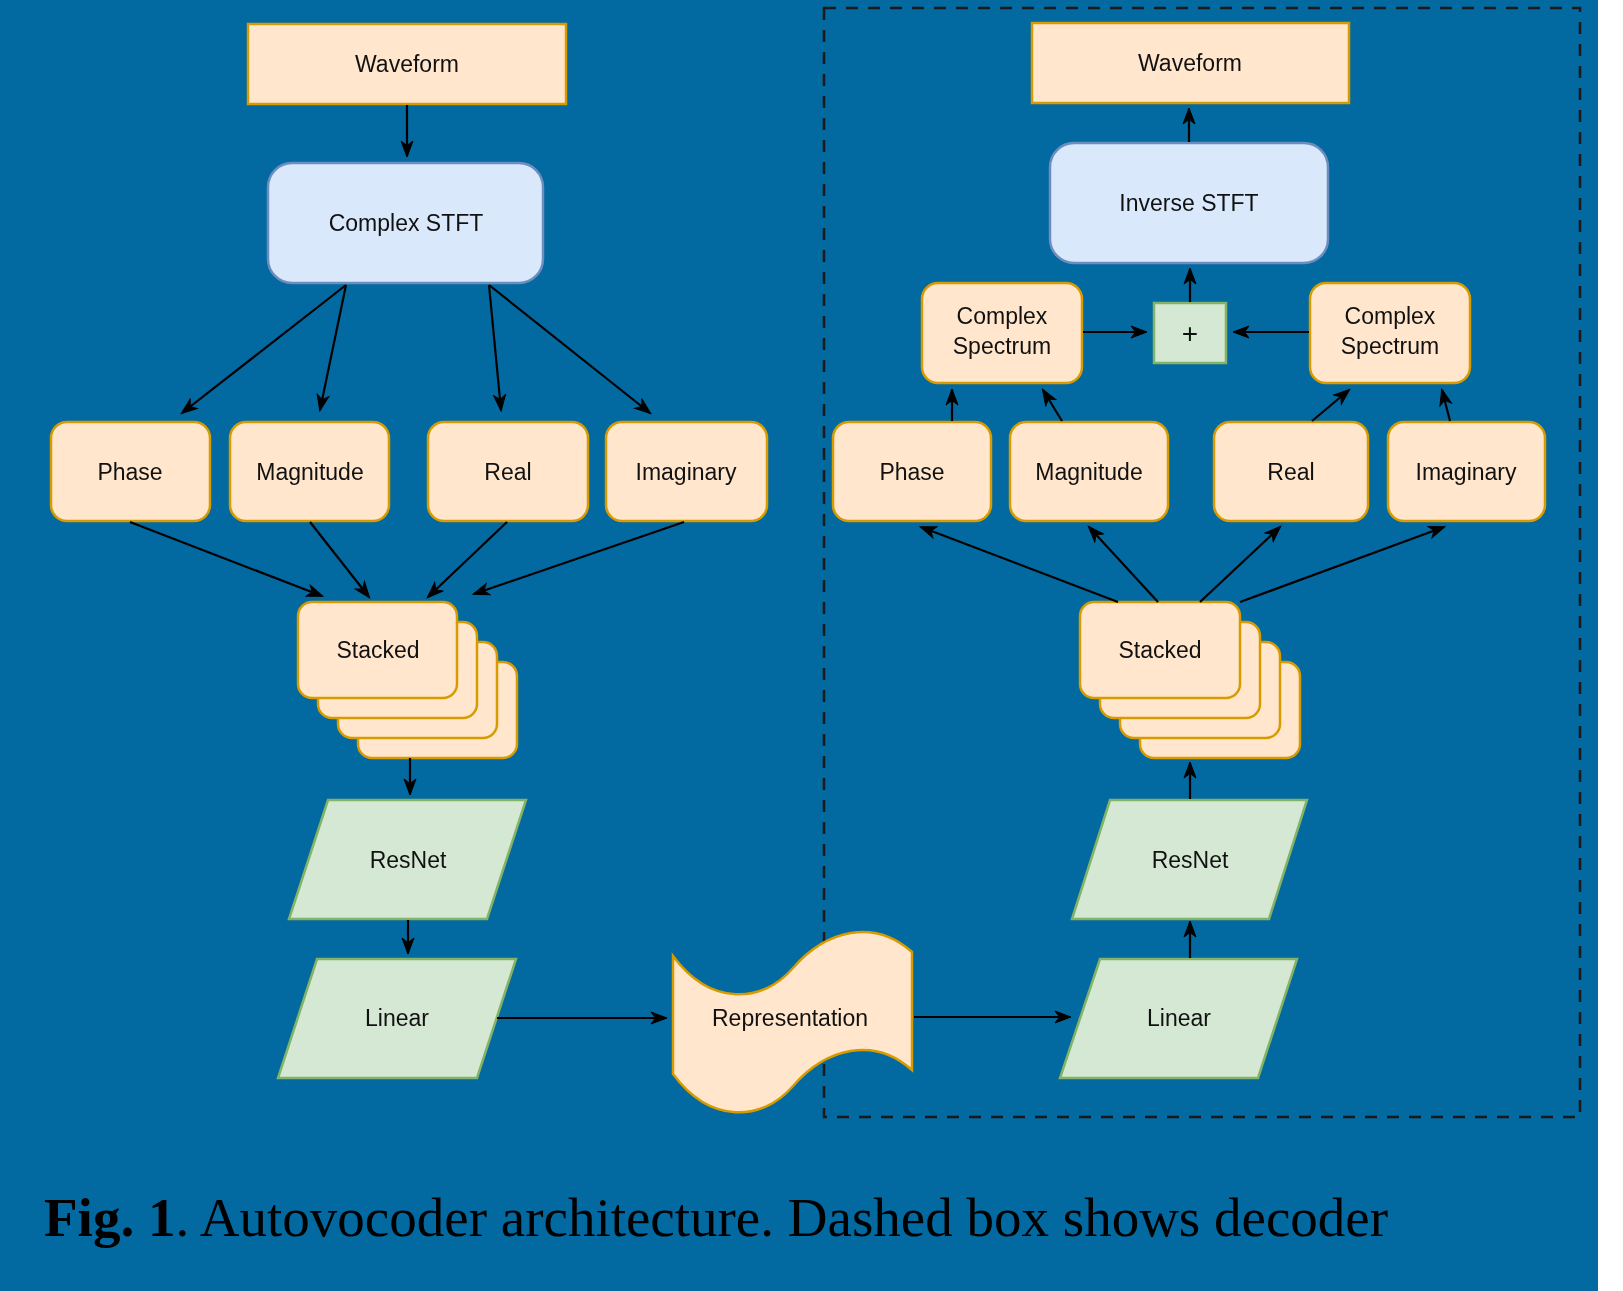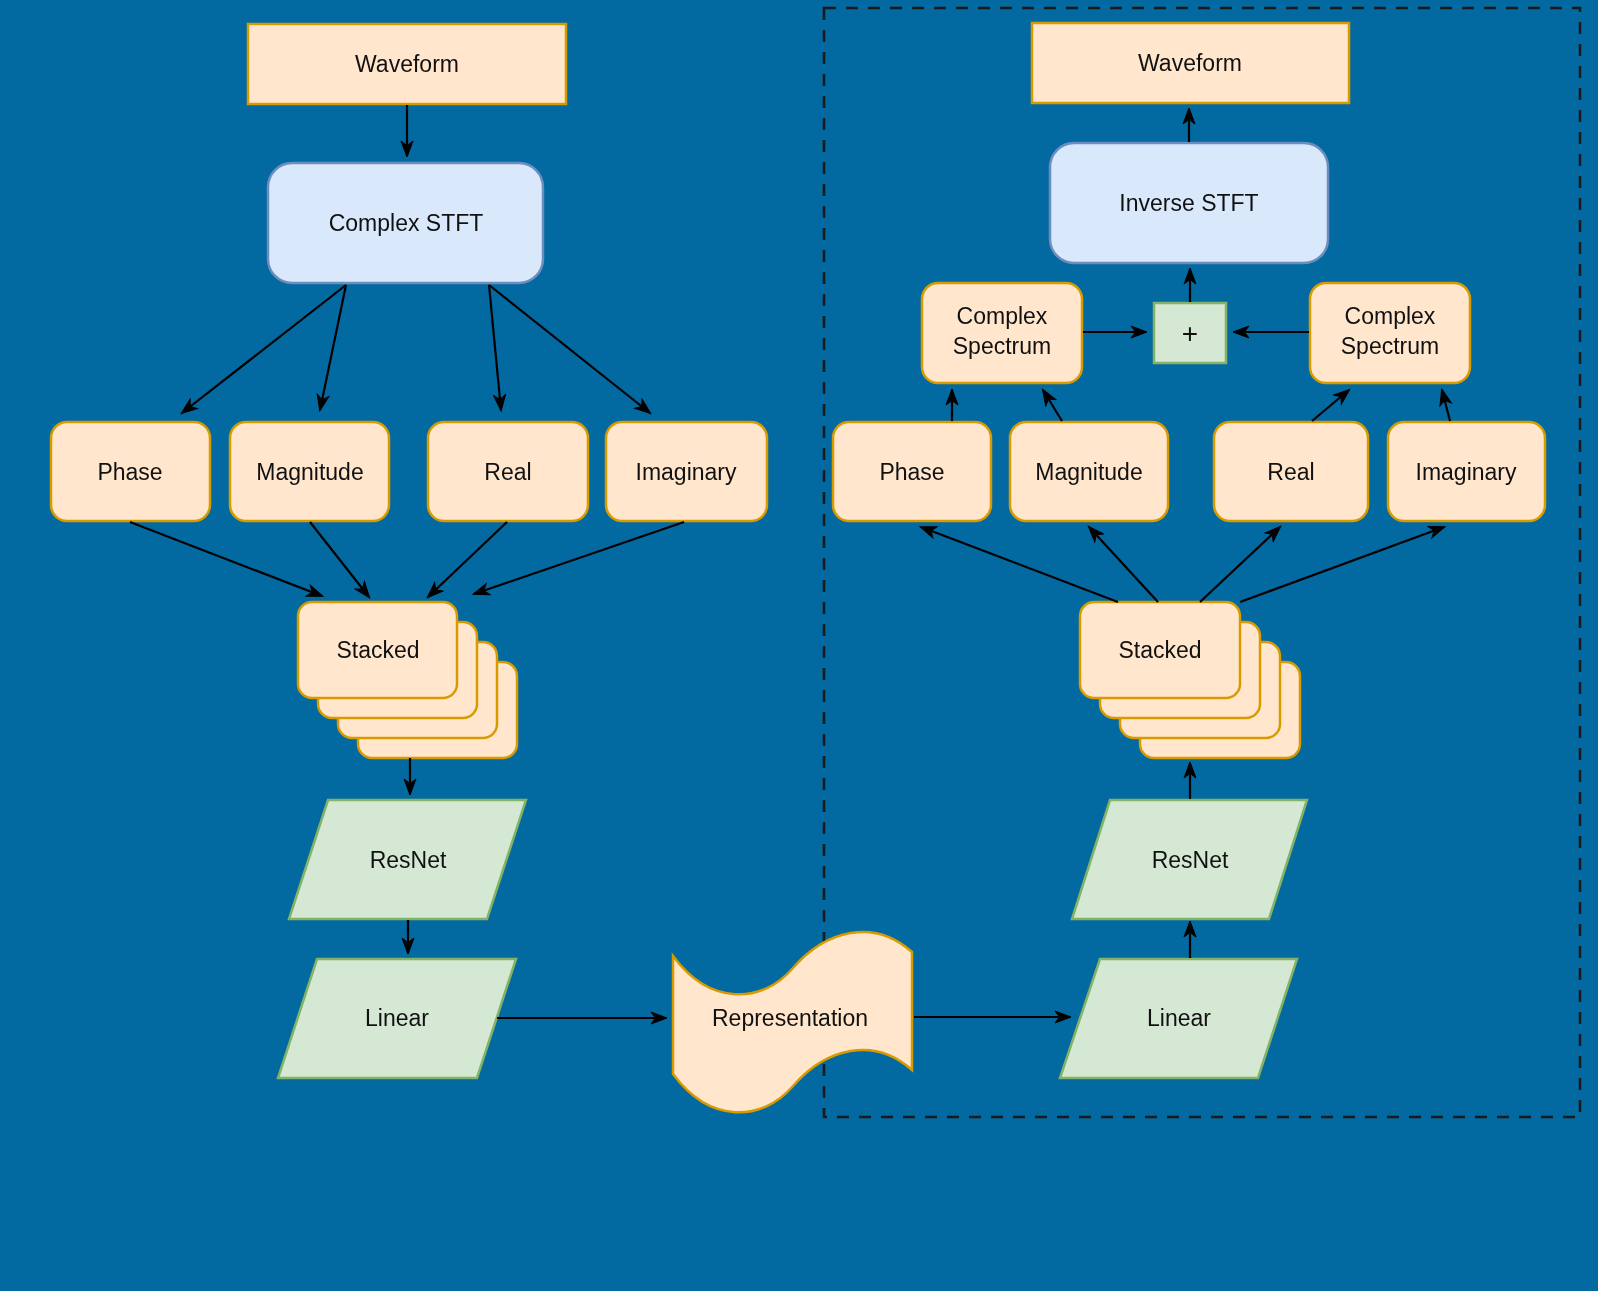--- a/index.html
+++ b/index.html
@@ -173,14 +173,15 @@
     <text class="lbl" x="1189" y="211">Inverse STFT</text>
   </g>
   <line class="edge" x1="1189" y1="142" x2="1189" y2="109" marker-end="url(#ah)"></line>
 
   <g>
     <rect class="box-orange" x="1032" y="23" width="317" height="80"></rect>
     <text class="lbl" x="1190" y="71">Waveform</text>
   </g>
 </svg>
 
+  <div class="caption"><span class="fig-num">Fig. 1</span><span>. Autovocoder architecture. Dashed box shows decoder</span></div>
 
 </div>
 
 </body></html>

